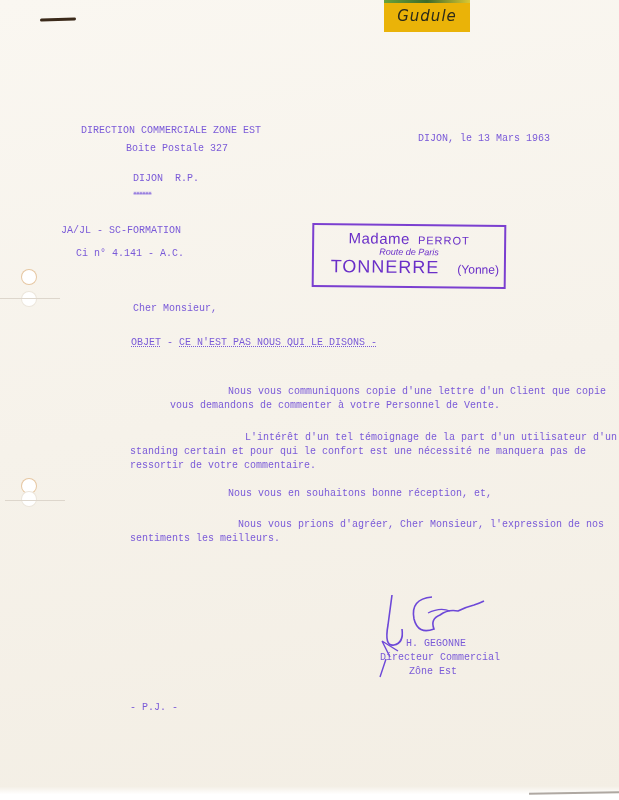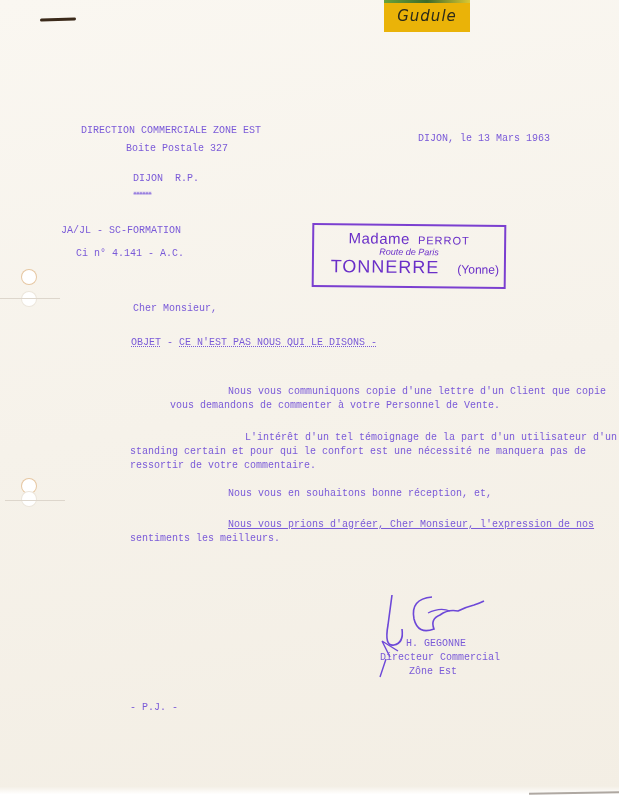--- a/index.html
+++ b/index.html
@@ -99,21 +99,21 @@
 
 <div class="t" style="left:228px;top:385px;">Nous vous communiquons copie d'une lettre d'un Client que copie</div>
 <div class="t" style="left:130px;top:399px;margin-left:40px;">vous demandons de commenter à votre Personnel de Vente.</div>
 
 <div class="t" style="left:224px;top:431px;margin-left:21px;">L'intérêt d'un tel témoignage de la part d'un utilisateur d'un</div>
 <div class="t" style="left:130px;top:445px;">standing certain et pour qui le confort est une nécessité ne manquera pas de</div>
 <div class="t" style="left:130px;top:459px;">ressortir de votre commentaire.</div>
 
 <div class="t" style="left:228px;top:487px;">Nous vous en souhaitons bonne réception, et,</div>
 
-<div class="t" style="left:228px;top:518px;text-decoration:underline;">Nous vous prions d'agréer, Cher Monsieur, l'expression de nos</div>
+<div class="t" style="left:238px;top:518px;">Nous vous prions d'agréer, Cher Monsieur, l'expression de nos</div>
 <div class="t" style="left:130px;top:532px;">sentiments les meilleurs.</div>
 
 <svg class="sig" width="130" height="100" viewBox="0 0 130 100">
   <path d="M22 10 L18 40 Q14 62 24 60 Q34 58 32 44" fill="none" stroke="#6d48d8" stroke-width="1.6"></path>
   <path d="M28 66 L12 56 M12 56 L20 72 M16 74 L10 92" fill="none" stroke="#6d48d8" stroke-width="1.4"></path>
   <path d="M62 12 Q40 14 44 34 Q48 50 64 44 Q60 34 70 30 Q78 24 88 26 Q96 22 104 20 Q110 18 114 16" fill="none" stroke="#6d48d8" stroke-width="1.6"></path>
   <path d="M58 28 Q70 22 80 26" fill="none" stroke="#6d48d8" stroke-width="1.2"></path>
 </svg>
 
 <div class="t" style="left:406px;top:637px;text-align:center;">H. GEGONNE</div>

